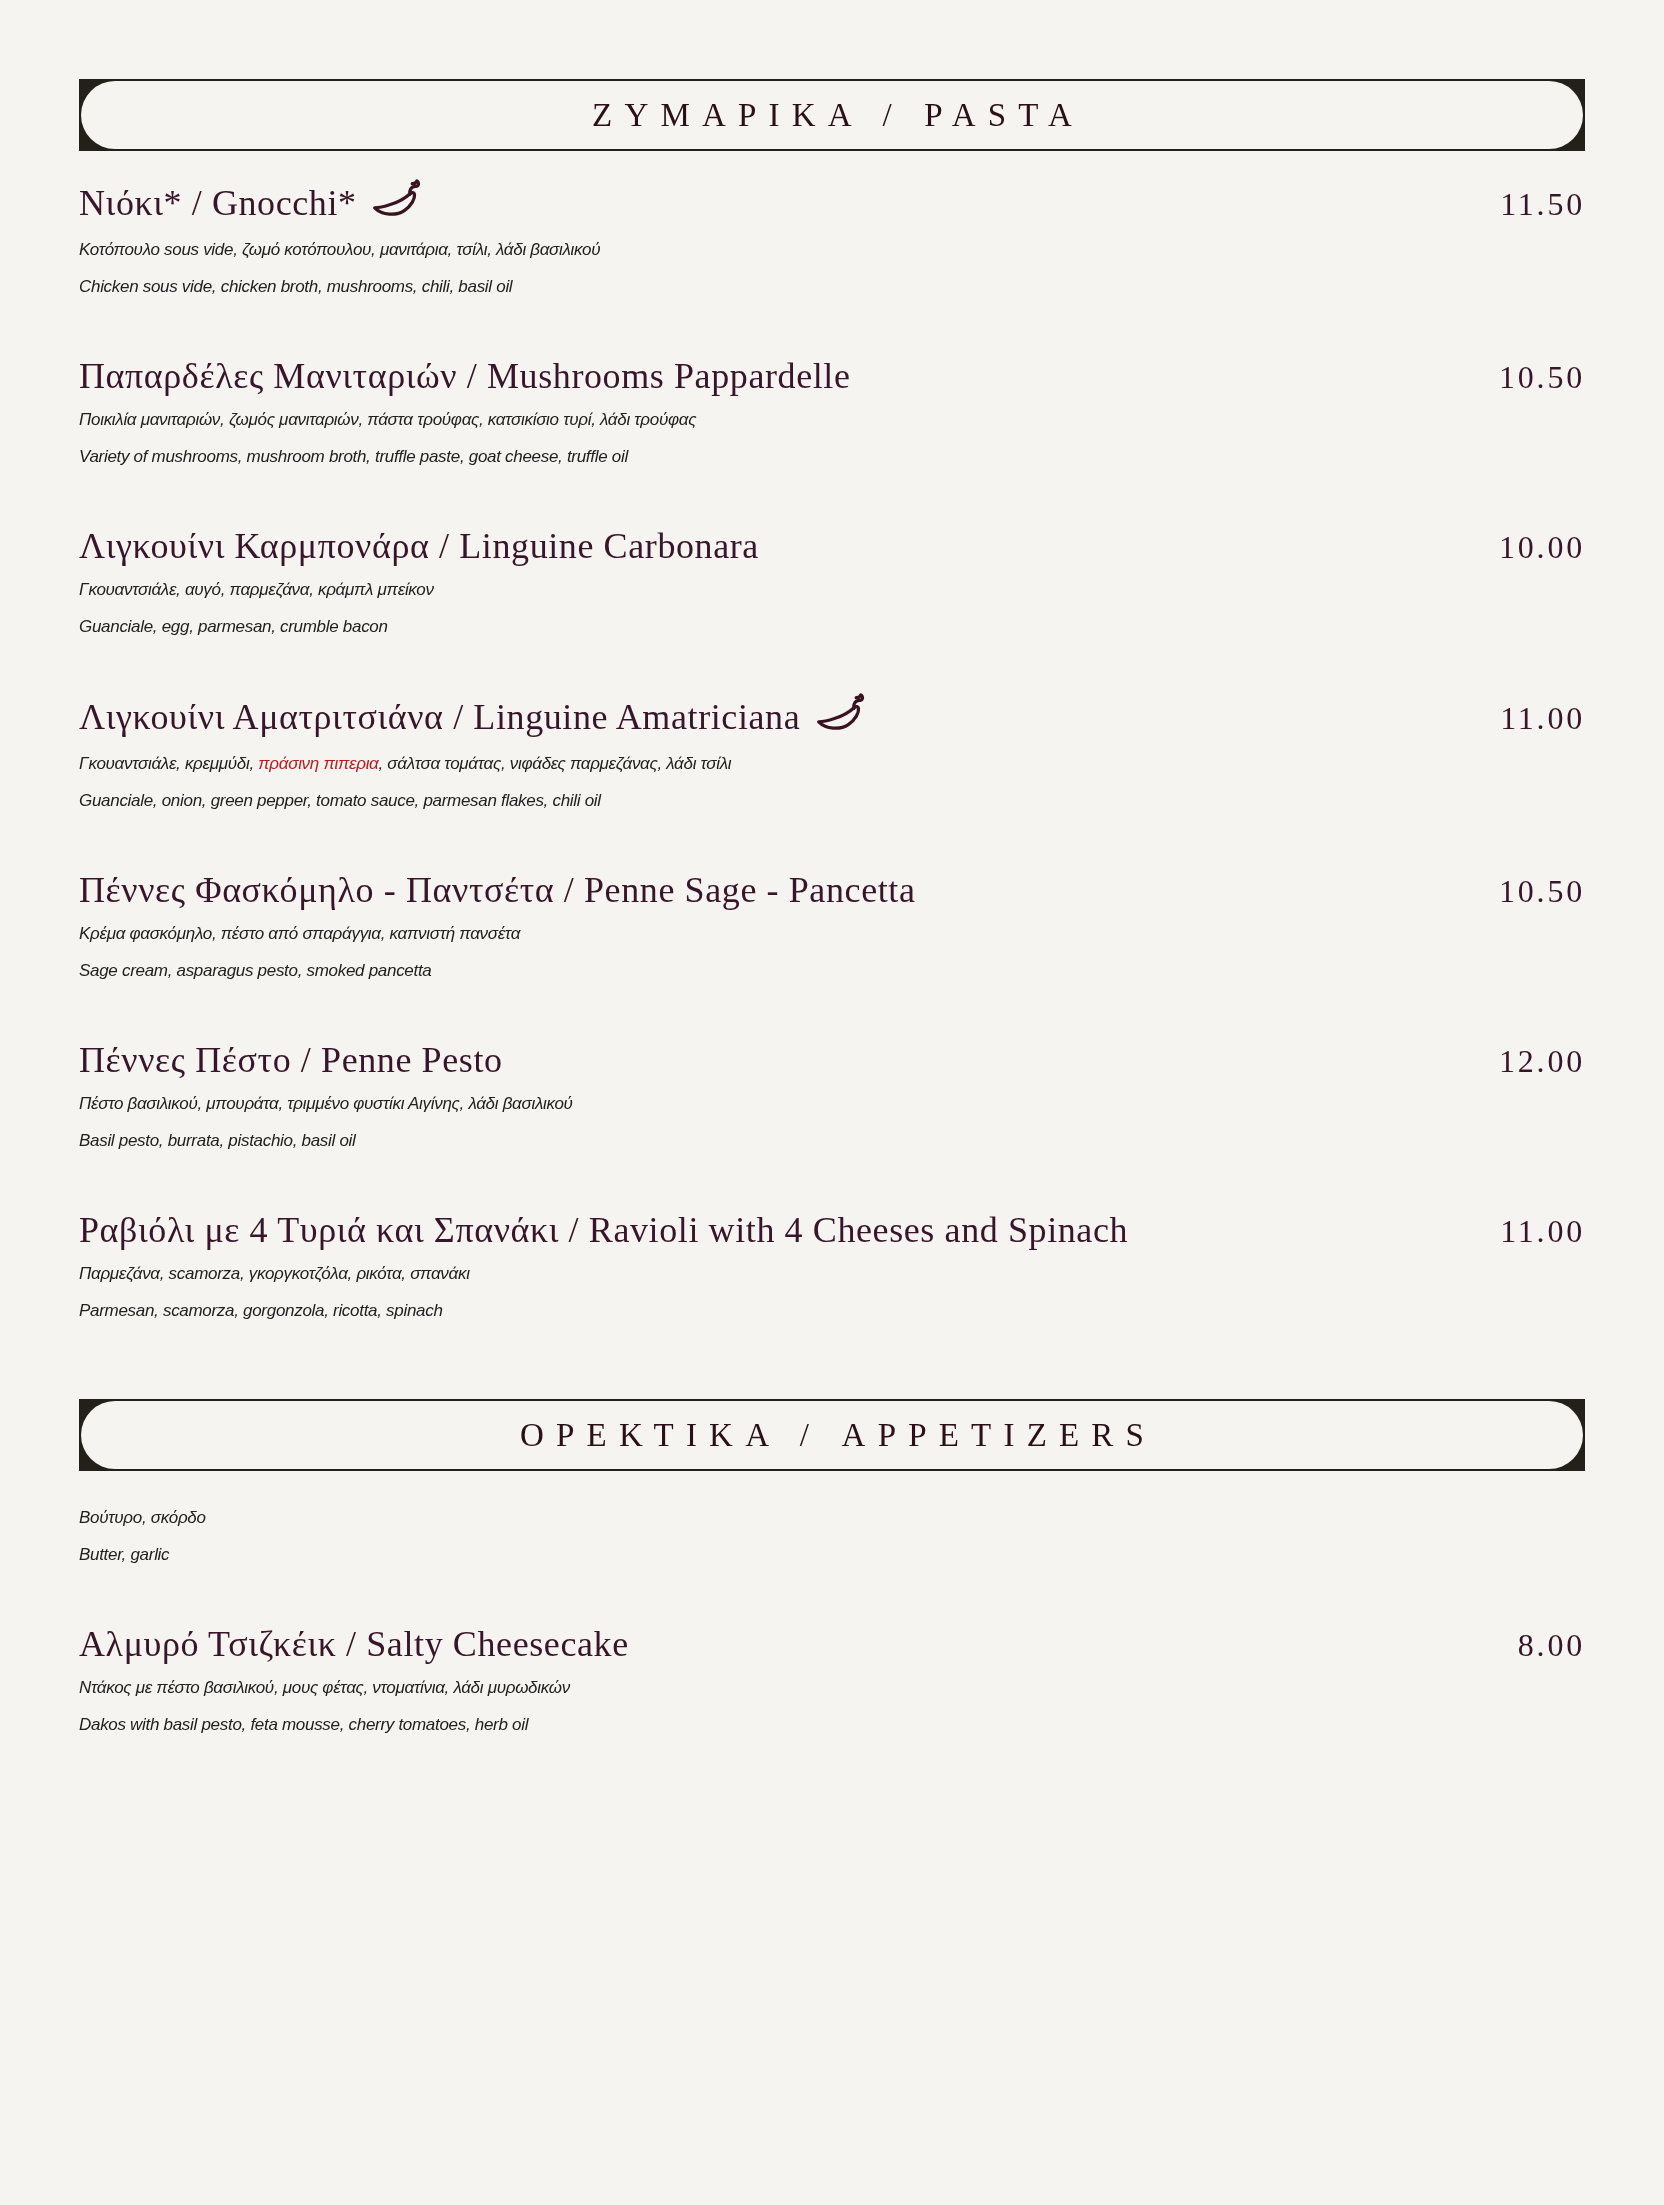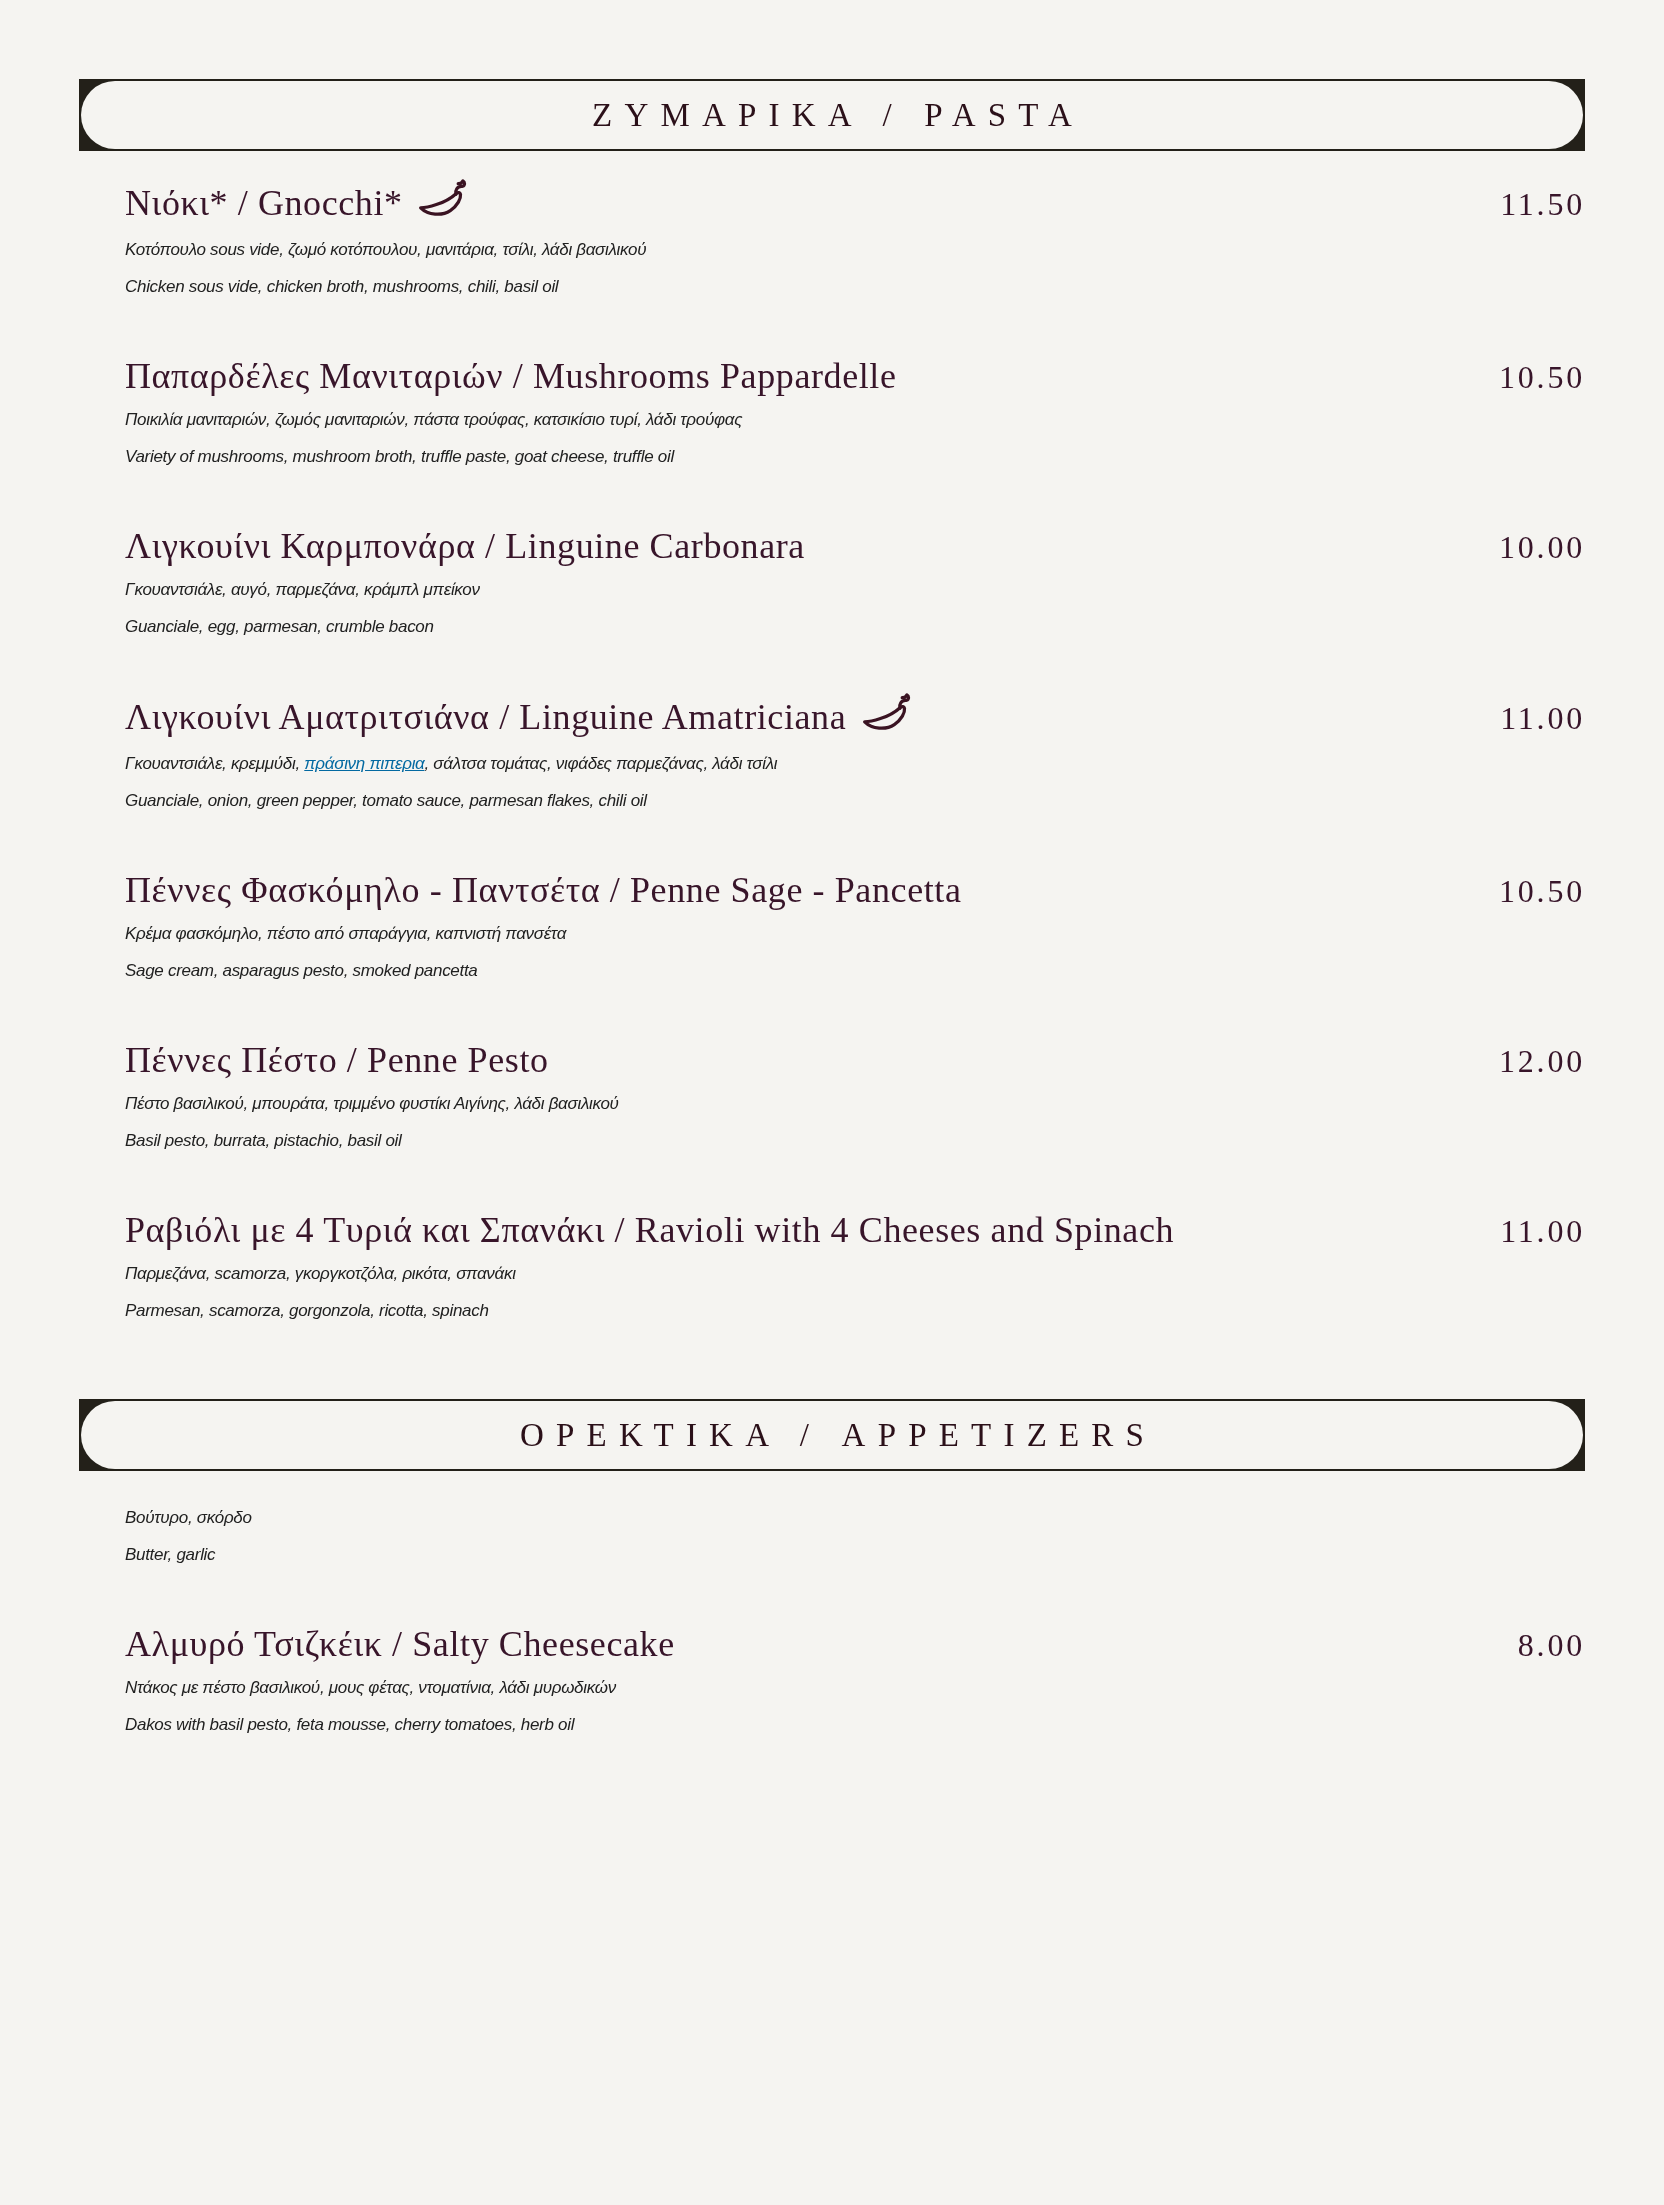--- a/index.html
+++ b/index.html
@@ -32,21 +32,21 @@
     display:flex;align-items:center;justify-content:center;
   }
   .section-title{
     font-size:33px;font-weight:400;
     letter-spacing:12.2px;text-indent:12.2px;
     color:var(--accent-deep);
     white-space:nowrap;
   }
   .section--second{margin-top:70px;}
 
-  .section-items{margin-top:28px;margin-left:46px;}
+  .section-items{margin-top:28px;}
 
   .item{margin-bottom:48px;}
   .item-head{
     display:flex;justify-content:space-between;align-items:baseline;
     line-height:47px;
   }
   .item-title{
     font-size:36px;font-weight:400;
     letter-spacing:0.6px;
     color:var(--accent);
@@ -67,21 +67,21 @@
     color:var(--accent);
   }
   .desc{
     font-family:"Liberation Sans","DejaVu Sans",sans-serif;
     font-style:italic;
     font-size:17px;line-height:37px;
     color:var(--text);
     letter-spacing:-0.3px;
     white-space:nowrap;
   }
-  .desc-accent{color:#0369a1;text-decoration:underline;}
+  .desc-accent{color:#b91c1c;}
 </style>
 </head>
 <body>
 
 <div class="page">
 
   <section class="section">
     <div class="section-box">
       <div class="section-box-inner">
         <h2 class="section-title">ΖΥΜΑΡΙΚΑ / PASTA</h2>

